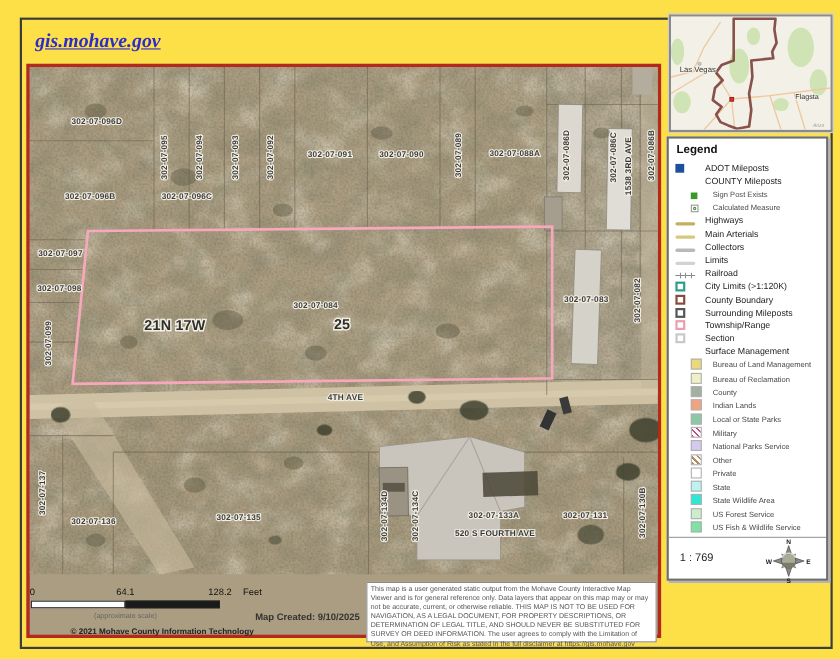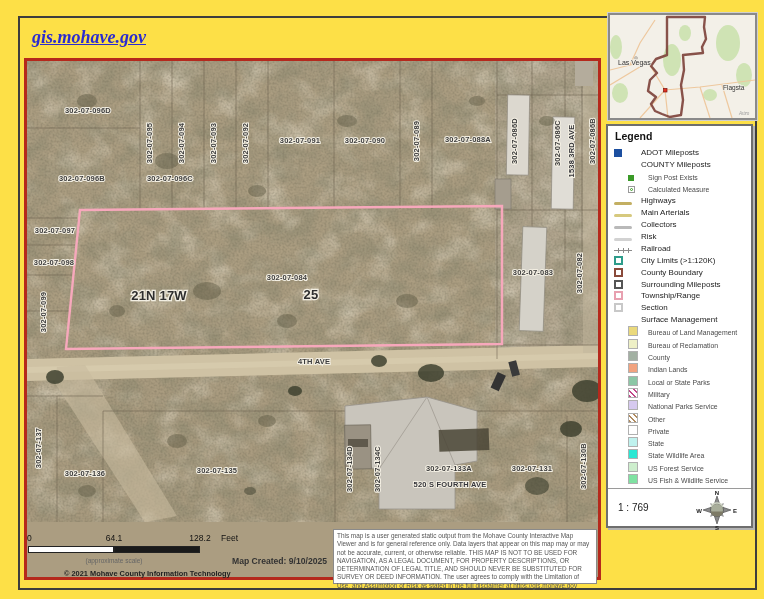--- a/index.html
+++ b/index.html
@@ -274,21 +274,21 @@
         <div class="lrow">
           <span class="iconwrap">
             <span class="swatch line" style="background: rgb(185, 185, 185);"></span>
           </span>
           <span class="llabel">Collectors</span>
         </div>
         <div class="lrow">
           <span class="iconwrap">
             <span class="swatch line" style="background: rgb(210, 210, 210);"></span>
           </span>
-          <span class="llabel">Risk</span>
+          <span class="llabel">Limits</span>
         </div>
         <div class="lrow">
           <span class="iconwrap">
             <span class="swatch rail" style="background: repeating-linear-gradient(90deg, transparent 0px, transparent 4px, rgb(138, 138, 138) 4px, rgb(138, 138, 138) 5px), linear-gradient(transparent 1.8px, rgb(138, 138, 138) 1.8px, rgb(138, 138, 138) 3.2px, transparent 3.2px);"></span>
           </span>
           <span class="llabel">Railroad</span>
         </div>
         <div class="lrow">
           <span class="iconwrap">
             <span class="swatch outline" style="border-color: rgb(46, 156, 138);"></span>

